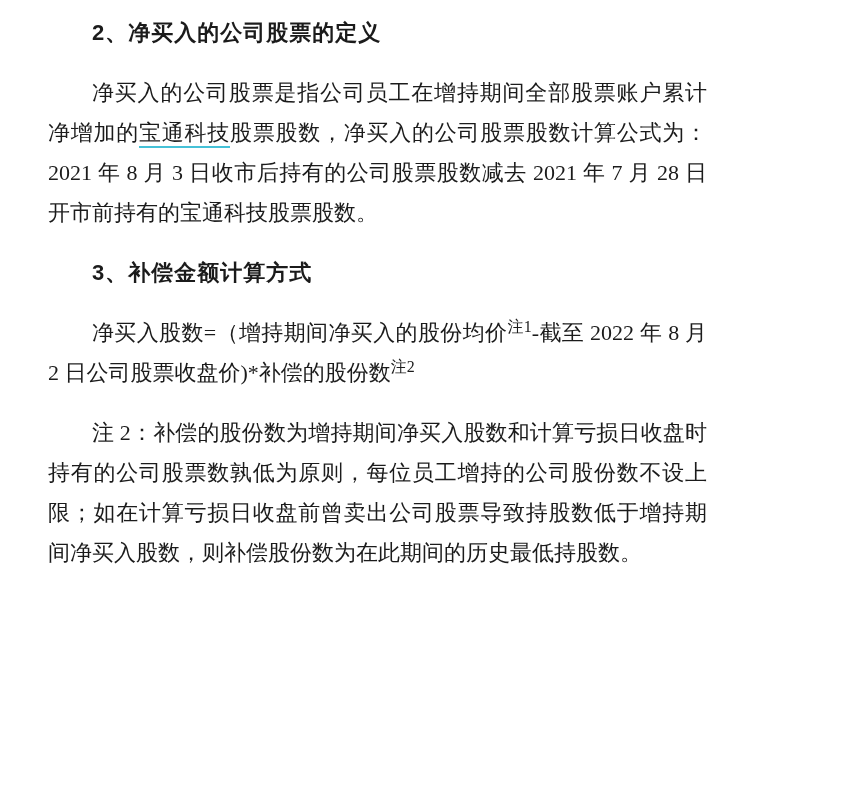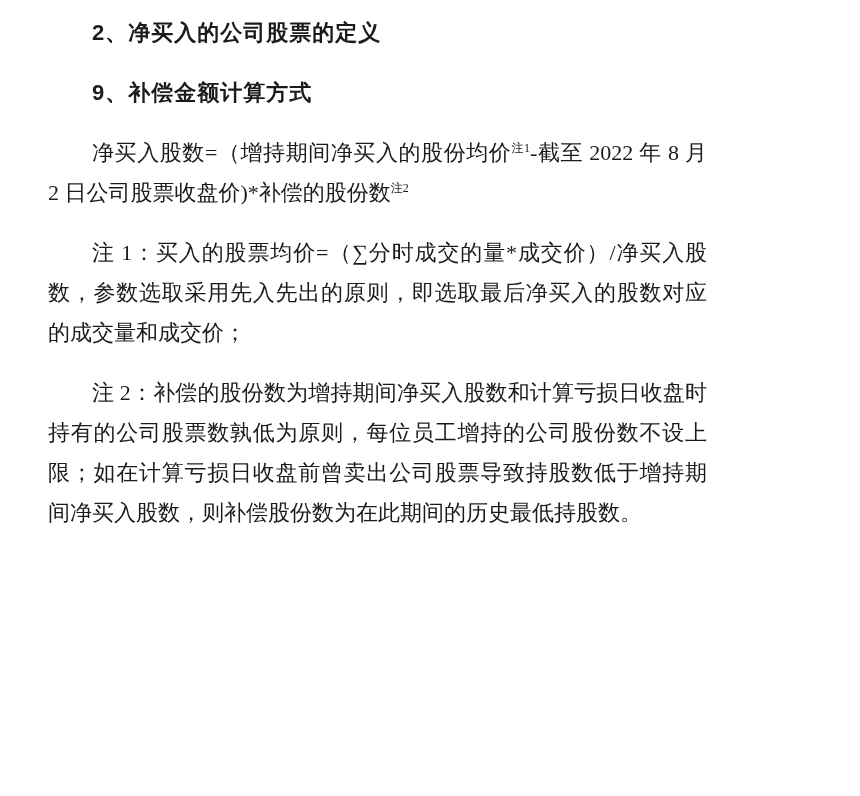--- a/index.html
+++ b/index.html
@@ -32,28 +32,28 @@
   .doc-page p.heading {
     font-family: "Liberation Sans", "DejaVu Sans", sans-serif;
     font-weight: bold;
     letter-spacing: 1px;
   }
   .company-underline {
     border-bottom: 2px solid #45c1d7;
     padding-bottom: 1px;
   }
   sup.fnref {
-    font-size: 12px;
+    font-size: 16px;
     line-height: 0;
     vertical-align: super;
     letter-spacing: 0;
   }
 </style>
 </head>
 <body>
 
 <div class="doc-page" style="background: rgb(255, 255, 255); color: rgb(27, 27, 27);">
     <p class="heading"><span>2、净买入的公司股票的定义</span></p>
-    <p class="heading"><span>9、补偿金额计算方式</span></p>
+    <p class="para"><span>净买入的公司股票是指公司员工在增持期间全部股票账户累计净增加的</span><span class="company-underline" style="border-bottom-color: rgb(69, 193, 215);">宝通科技</span><span>股票股数，净买入的公司股票股数计算公式为：2021 年 8 月 3 日收市后持有的公司股票股数减去 2021 年 7 月 28 日开市前持有的宝通科技股票股数。</span></p>
+    <p class="heading"><span>3、补偿金额计算方式</span></p>
     <p class="para"><span>净买入股数=（增持期间净买入的股份均价</span><sup class="fnref">注1</sup><span>-截至 2022 年 8 月 2 日公司股票收盘价)*补偿的股份数</span><sup class="fnref">注2</sup></p>
-    <p class="para"><span>注 1：买入的股票均价=（∑分时成交的量*成交价）/净买入股数，参数选取采用先入先出的原则，即选取最后净买入的股数对应的成交量和成交价；</span></p>
     <p class="para"><span>注 2：补偿的股份数为增持期间净买入股数和计算亏损日收盘时持有的公司股票数孰低为原则，每位员工增持的公司股份数不设上限；如在计算亏损日收盘前曾卖出公司股票导致持股数低于增持期间净买入股数，则补偿股份数为在此期间的历史最低持股数。</span></p>
   </div>
 
 </body></html>

